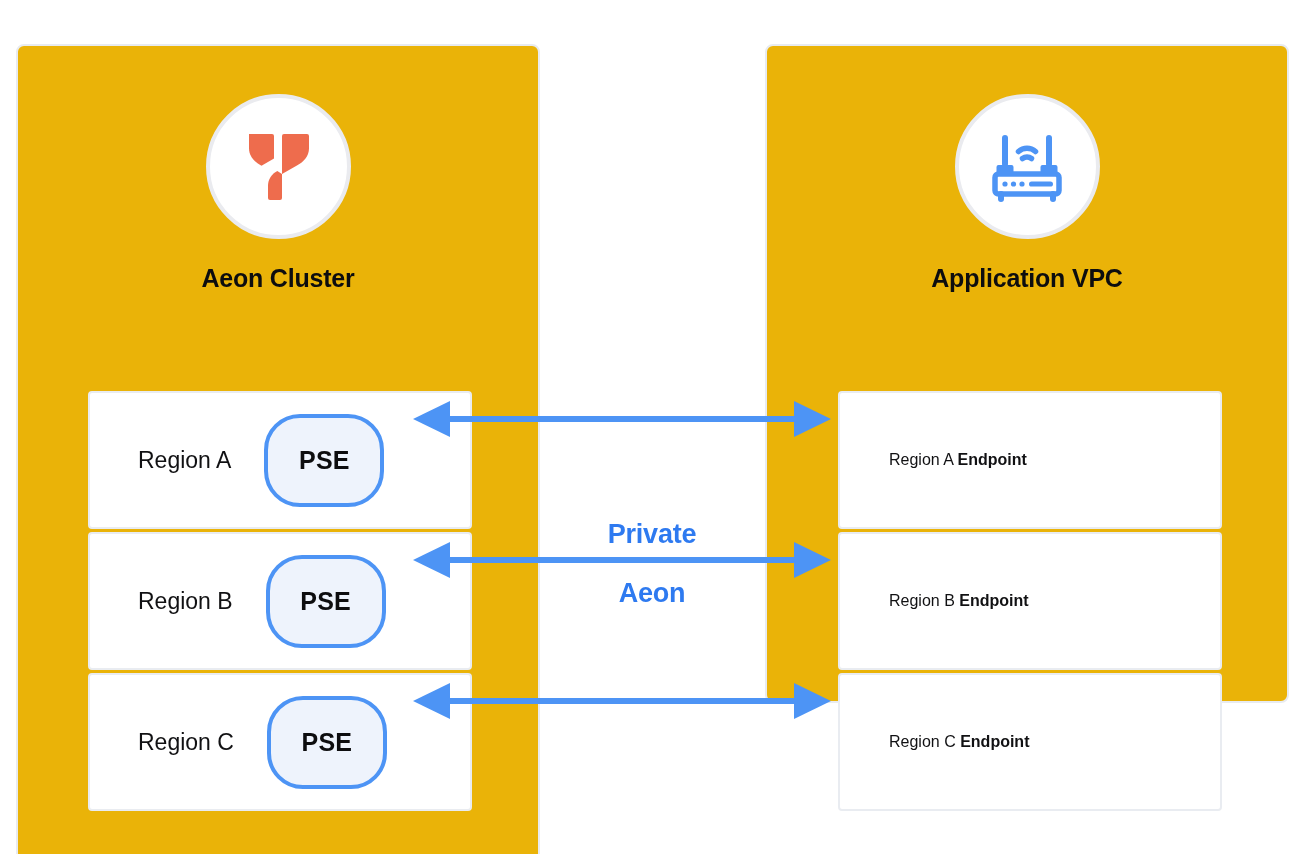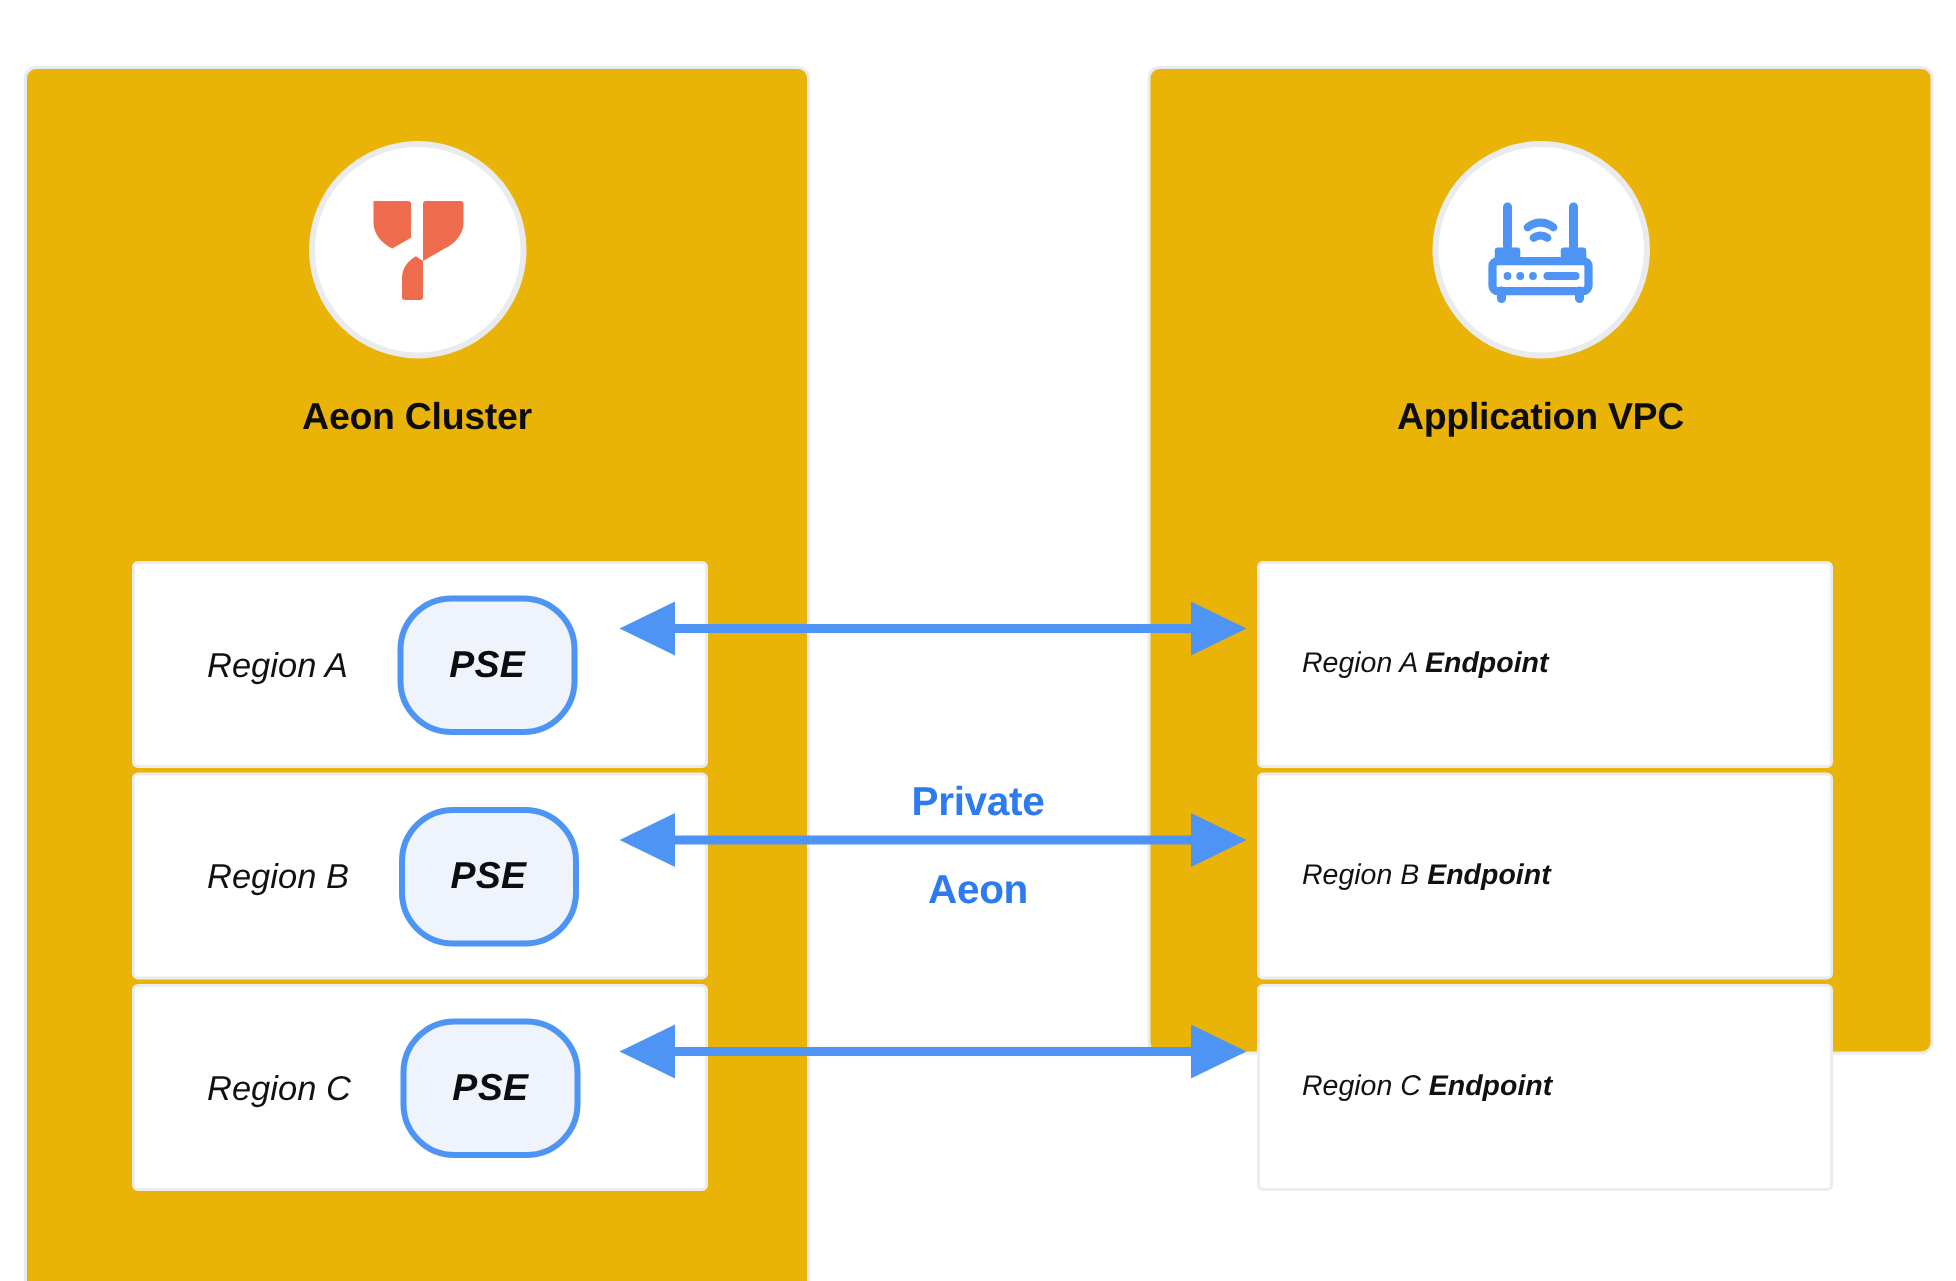--- a/index.html
+++ b/index.html
@@ -62,23 +62,22 @@
     font-weight: bold;
     color: #0d0d0f;
     letter-spacing: -0.2px;
     line-height: 1;
   }
 
   
   .rows {
     position: absolute;
     left: 70px;
-    top: 328px;
+    top: 345px;
     width: 384px;
-    font-style: italic;
   }
   #panel-right .rows { left: 71px; width: 384px; }
 
   .row-box {
     height: 138px;
     background: #ffffff;
     border: 2px solid #e9ecf1;
     border-radius: 4px;
     box-sizing: border-box;
     display: flex;
@@ -109,22 +108,22 @@
     display: flex;
     align-items: center;
     justify-content: center;
     font-size: 25px;
     font-weight: bold;
     color: #0d0d0f;
     letter-spacing: 0.2px;
   }
 
   .row-inner-right {
-    padding-left: 28px;
-    font-size: 19px;
+    padding-left: 49px;
+    font-size: 16px;
     color: #111113;
     white-space: nowrap;
   }
   .row-inner-right b { font-weight: bold; }
 
   
   #arrows {
     position: absolute;
     left: 0; top: 0;
     width: 1304px;

